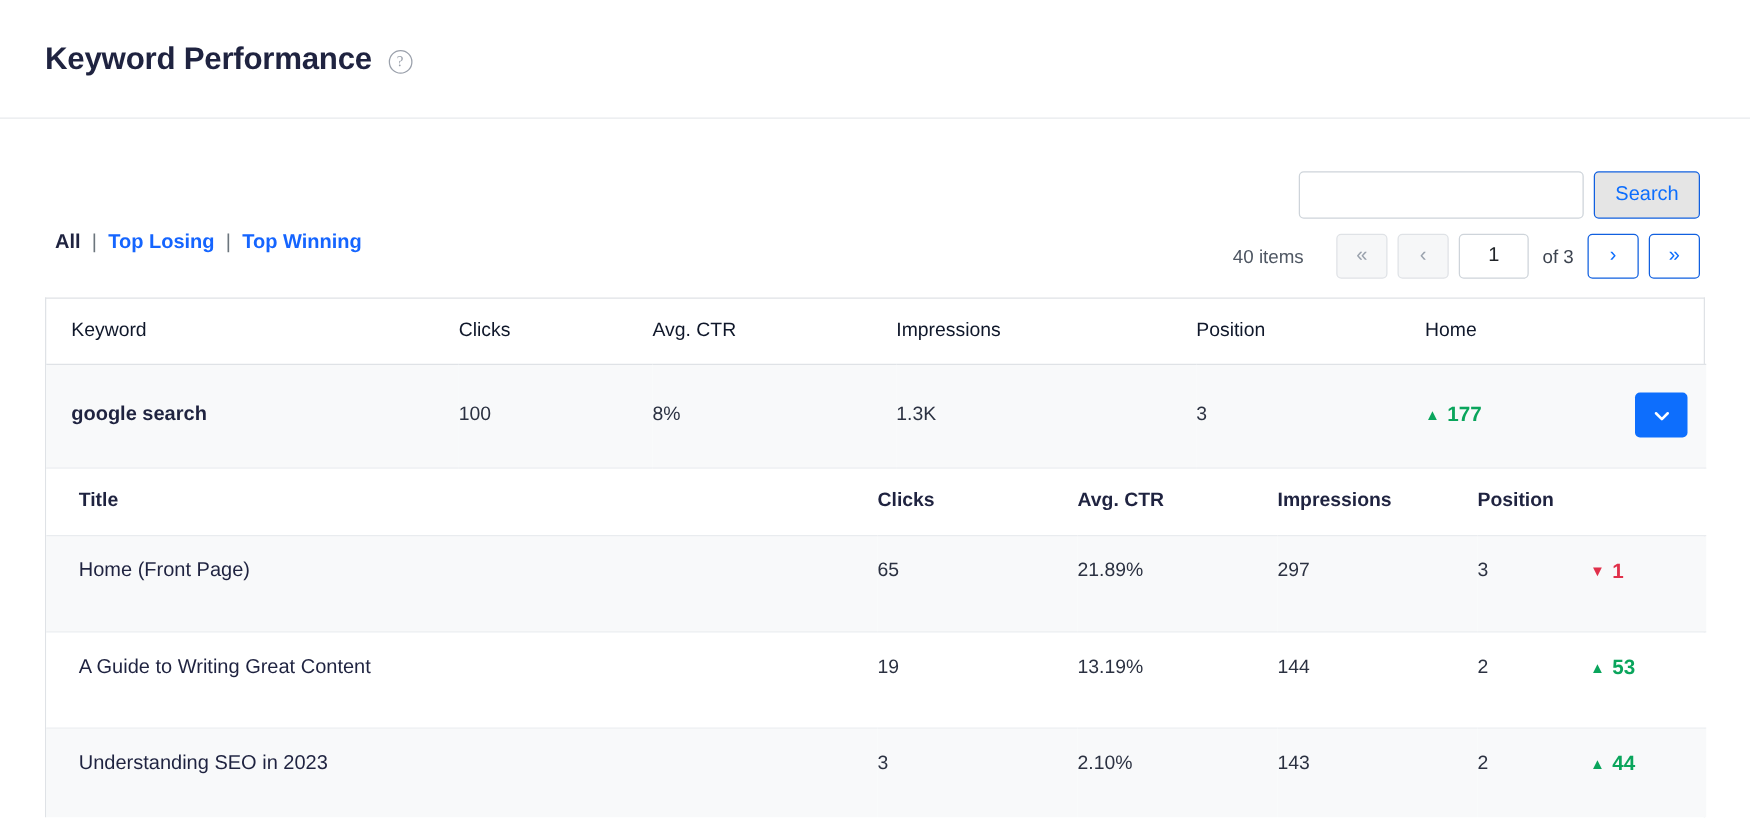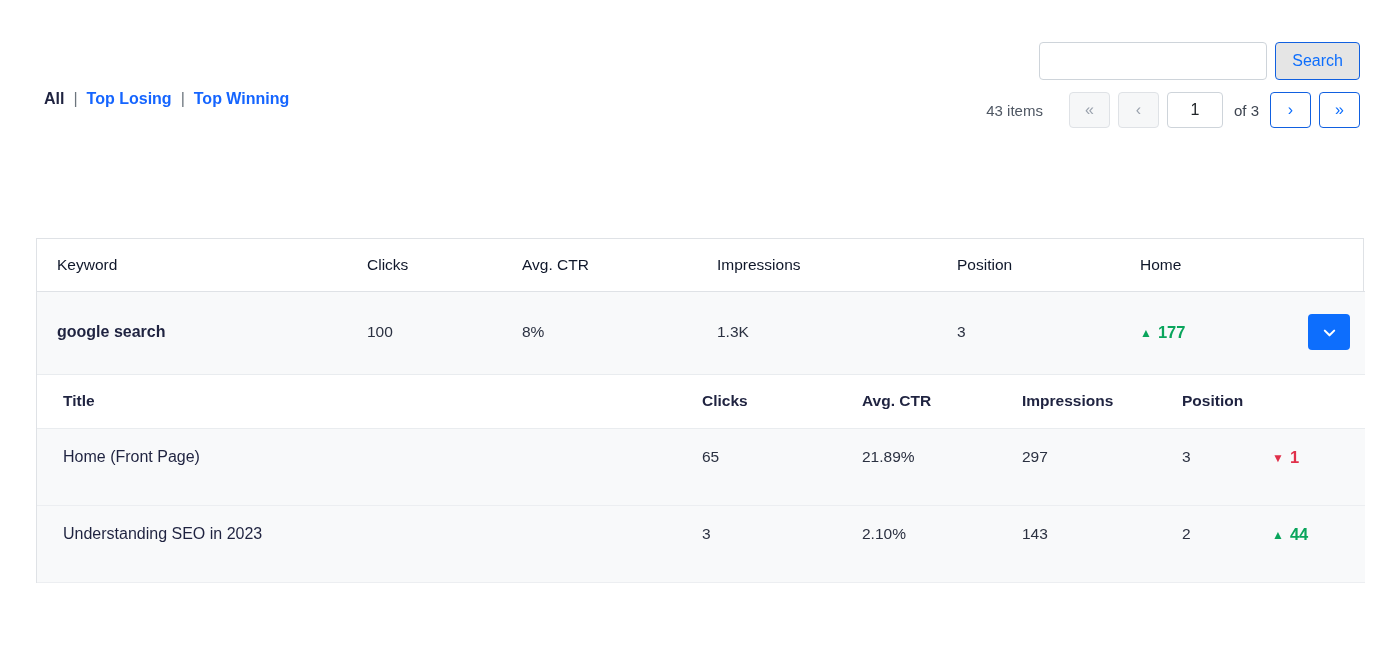--- a/index.html
+++ b/index.html
@@ -228,30 +228,34 @@
   .n-ctr   { width: 160px; }
   .n-imp   { width: 160px; }
   .n-pos   { width: 90px; }
   .n-diff  { width: 93px; }
 </style>
 </head>
 <body>
 
 <div class="page">
 
+  <div class="panel-header">
+    <span class="panel-title">Keyword Performance</span>
+    <span class="help-icon">?</span>
+  </div>
 
   <div class="toolbar">
 
     <div class="search-wrap">
       <input class="search-input" type="text" value="" placeholder="" style="">
       <button class="search-btn">Search</button>
     </div>
 
     <div class="pager">
-      <span class="pager-count">43 items</span>
+      <span class="pager-count">40 items</span>
       <div class="pg-btn">«</div>
       <div class="pg-btn">‹</div>
       <input class="pg-input" type="text" value="1" style="">
       <span class="pg-of">of 3</span>
       <div class="pg-btn active">›</div>
       <div class="pg-btn active">»</div>
     </div>
 
     <div class="filters">
       <span class="f-active">All</span>
@@ -328,20 +332,30 @@
         <tr class="nested-row stripe">
           <td>Home (Front Page)</td>
           <td>65</td>
           <td>21.89%</td>
           <td>297</td>
           <td>3</td>
           <td>
             <span class="diff down"><span class="tri">▼</span><span>1</span></span>
           </td>
         </tr>
+        <tr class="nested-row plain">
+          <td>A Guide to Writing Great Content</td>
+          <td>19</td>
+          <td>13.19%</td>
+          <td>144</td>
+          <td>2</td>
+          <td>
+            <span class="diff up"><span class="tri">▲</span><span>53</span></span>
+          </td>
+        </tr>
         <tr class="nested-row stripe">
           <td>Understanding SEO in 2023</td>
           <td>3</td>
           <td>2.10%</td>
           <td>143</td>
           <td>2</td>
           <td>
             <span class="diff up"><span class="tri">▲</span><span>44</span></span>
           </td>
         </tr>

